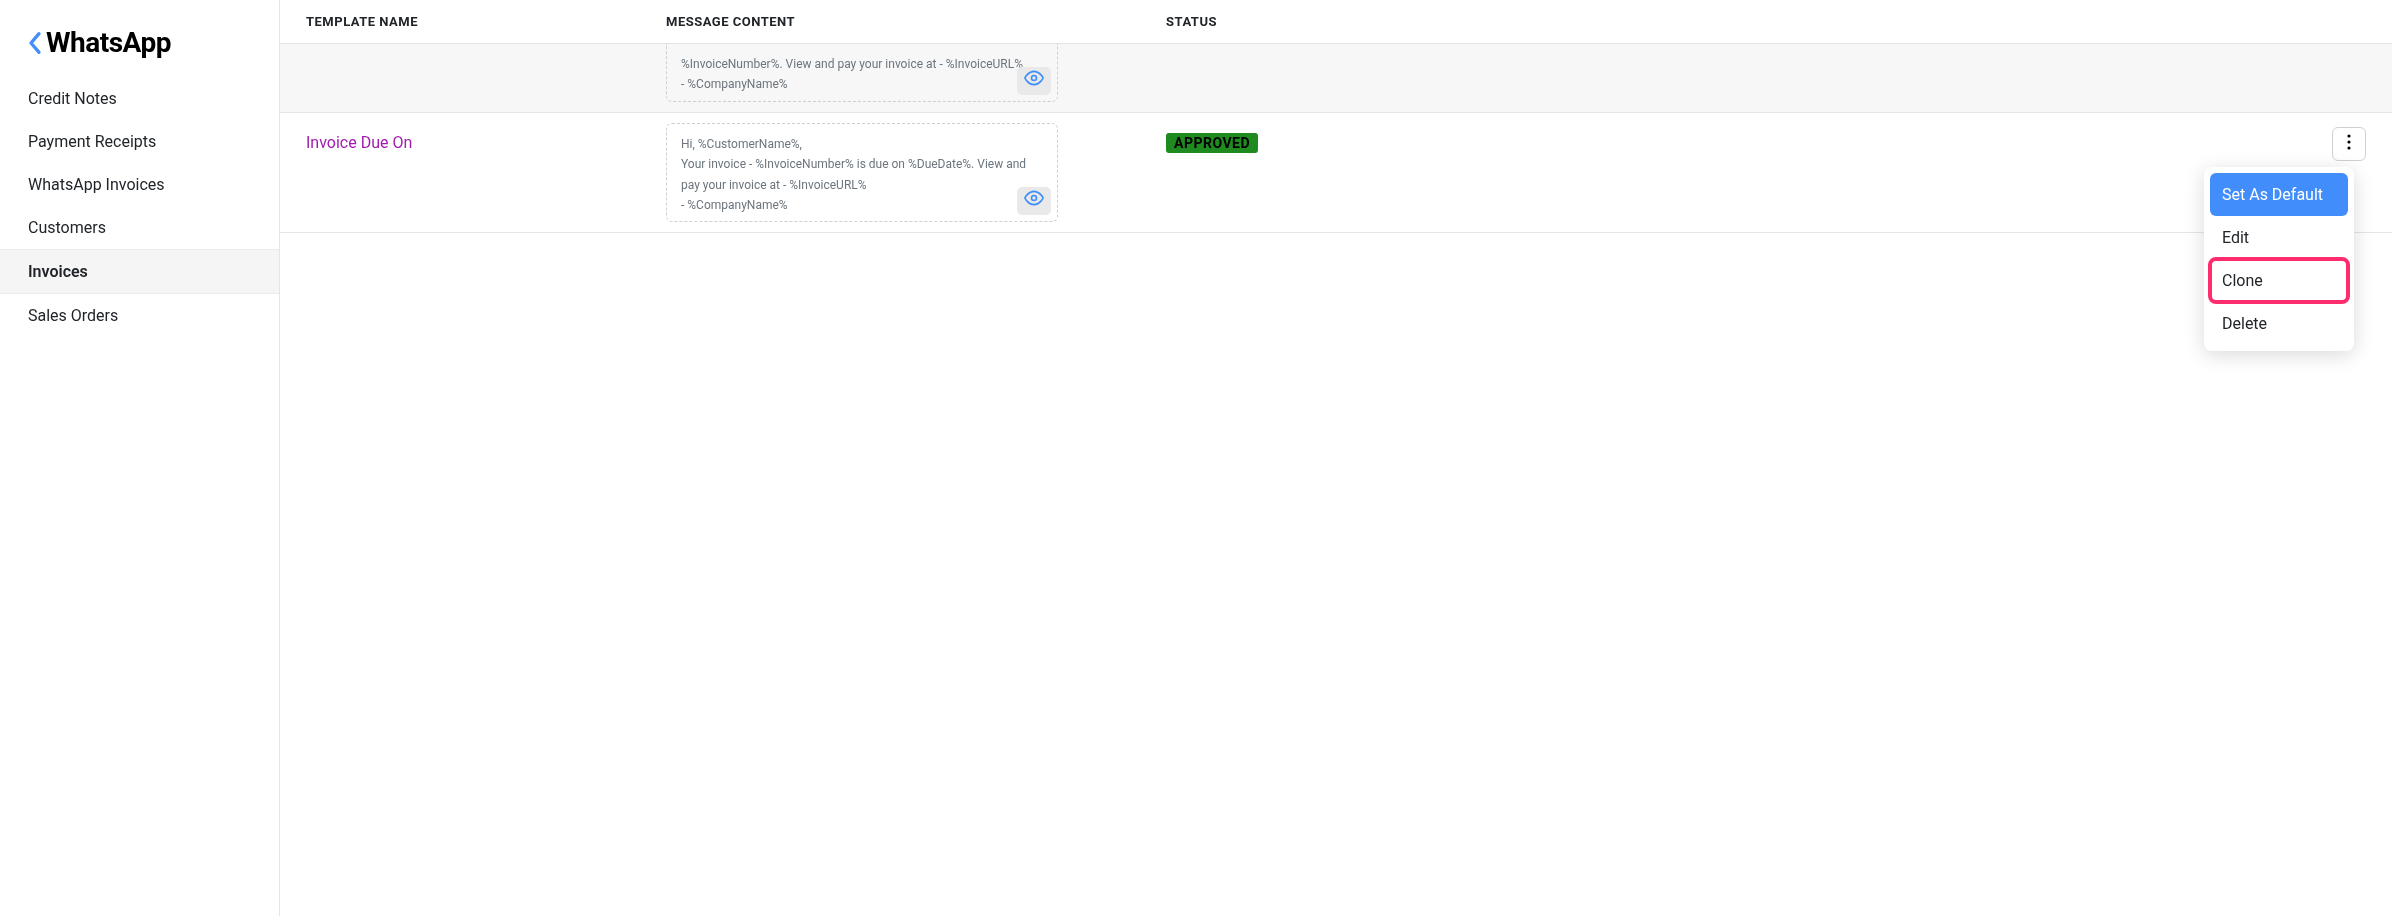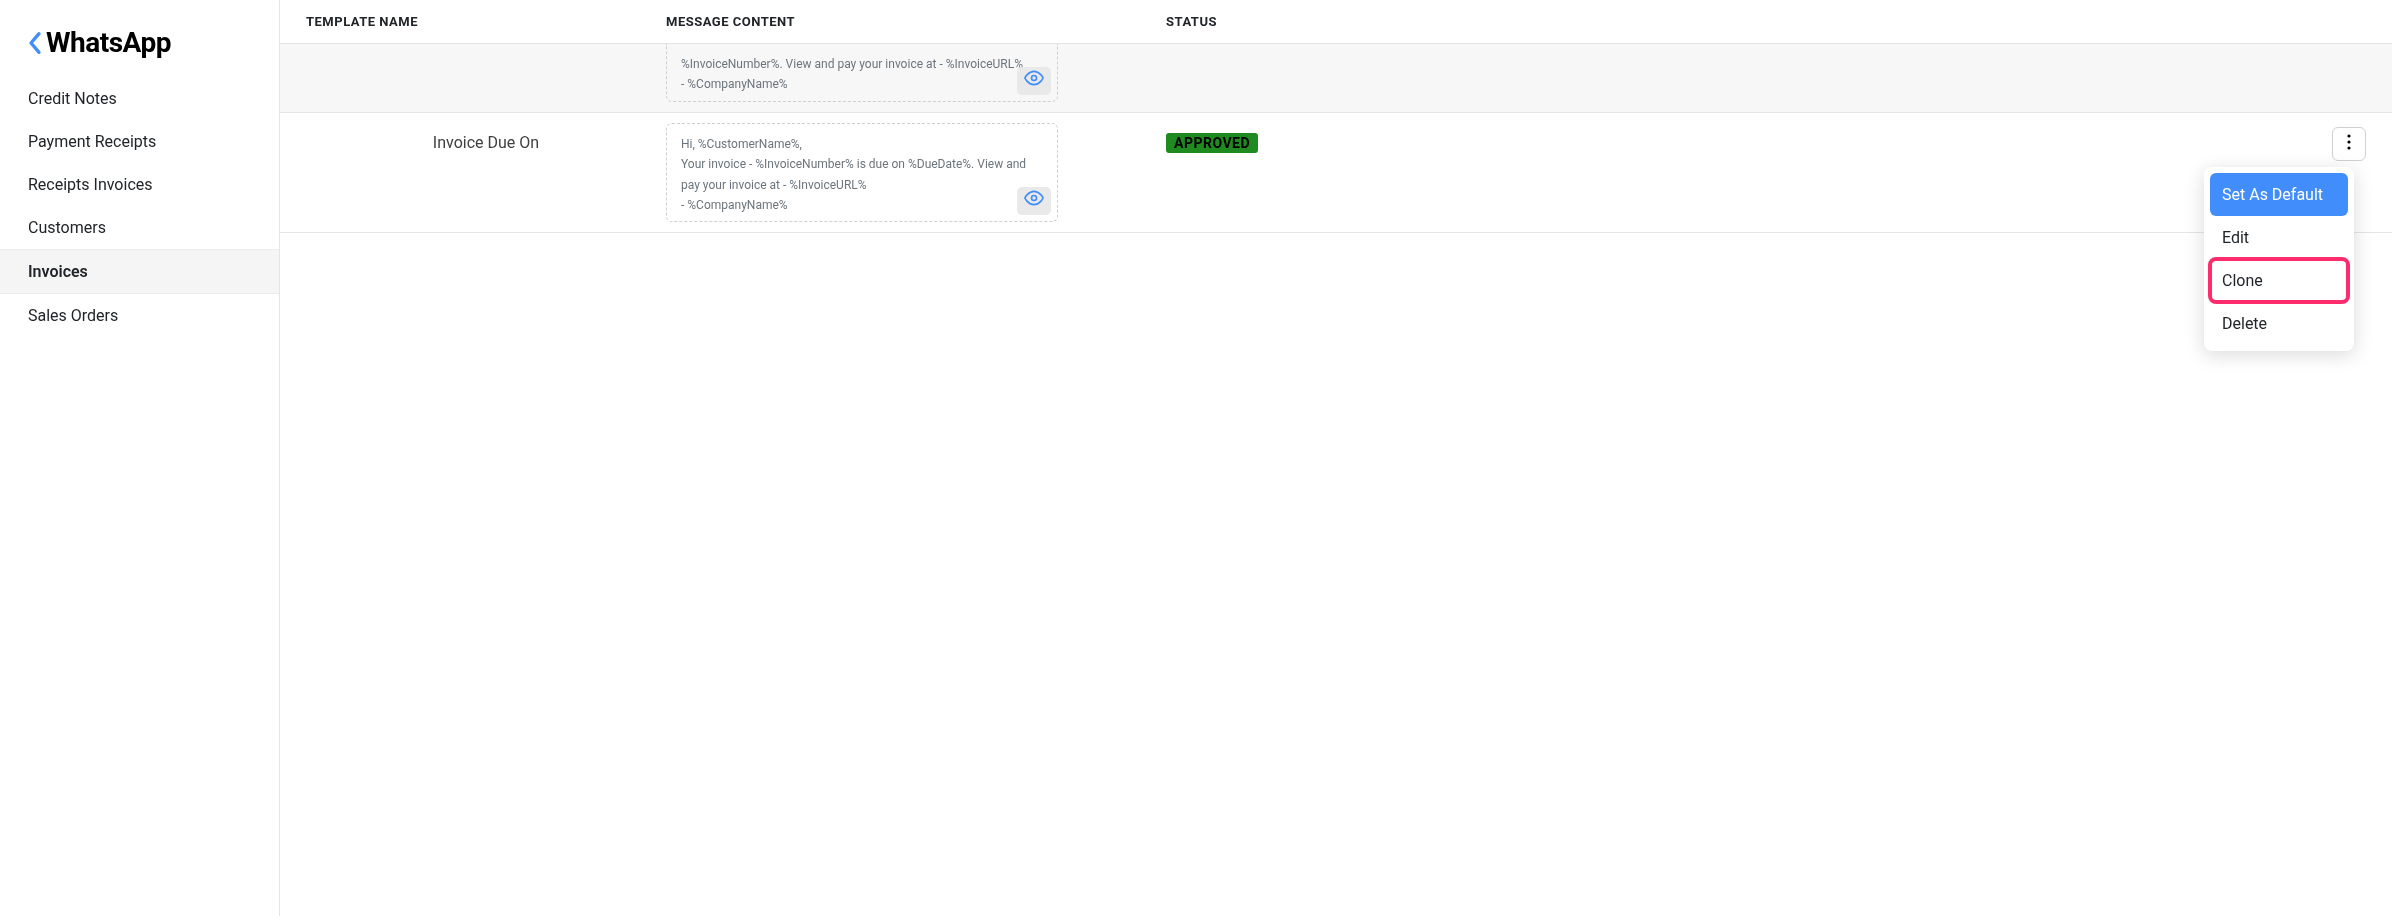--- a/index.html
+++ b/index.html
@@ -145,23 +145,22 @@
       padding: 10px 26px 10px 26px;
       border-bottom: 1px solid #e5e5e5;
       align-items: flex-start;
     }
     .row.partial {
       background: #f7f7f7;
       padding-top: 0;
     }
     .row .col-name {
       font-size: 16px;
-      color: #404040;
+      color: #a21caf;
       padding-top: 10px;
-      text-align: center;
     }
     .message-box {
       width: 392px;
       border: 1px dashed #cfcfcf;
       border-radius: 6px;
       padding: 10px 14px 6px 14px;
       color: #6c757d;
       font-size: 12px;
       line-height: 1.7;
       position: relative;
@@ -261,21 +260,21 @@
       <span class="back-chevron">
         <svg viewBox="0 0 10 18" fill="none" stroke="currentColor" stroke-width="2.5" stroke-linecap="round" stroke-linejoin="round">
           <polyline points="8,2 2,9 8,16"></polyline>
         </svg>
       </span>
       <span class="sidebar-title">WhatsApp</span>
     </div>
     <ul class="sidebar-nav">
       <li class="sidebar-item">Credit Notes</li>
       <li class="sidebar-item">Payment Receipts</li>
-      <li class="sidebar-item">Receipts Invoices</li>
+      <li class="sidebar-item">WhatsApp Invoices</li>
       <li class="sidebar-item">Customers</li>
       <li class="sidebar-item active">Invoices</li>
       <li class="sidebar-item">Sales Orders</li>
     </ul>
   </aside>
 
   <main class="main">
 
     <div class="table-header">
       <div class="col-name">TEMPLATE NAME</div>

